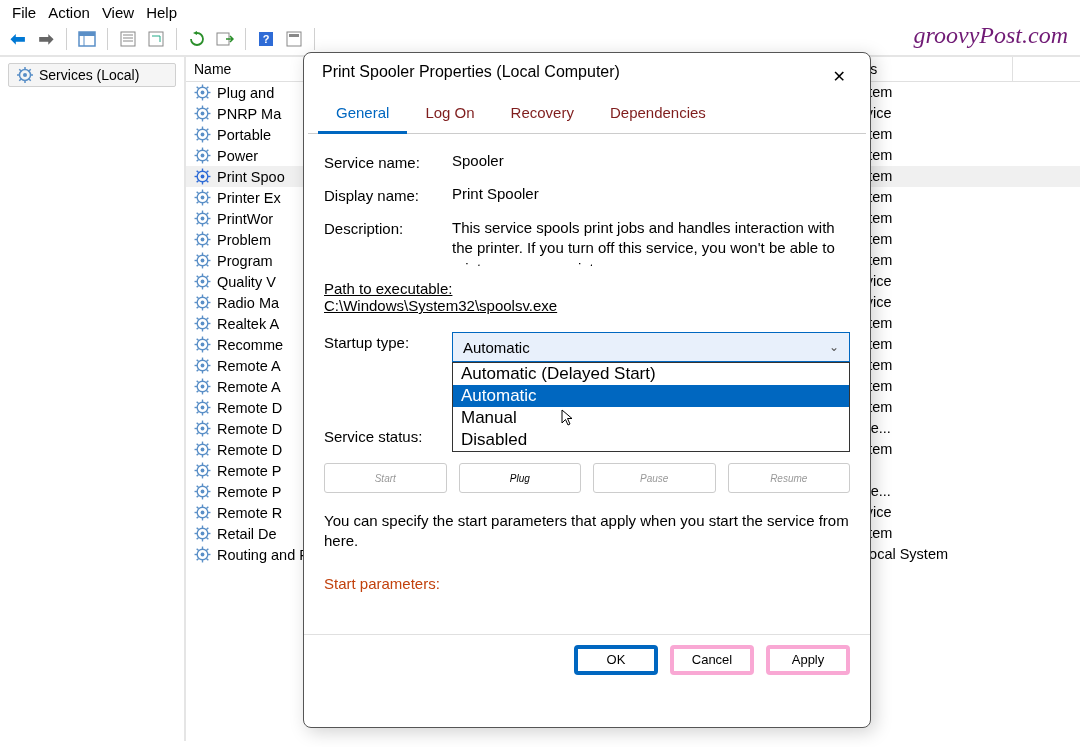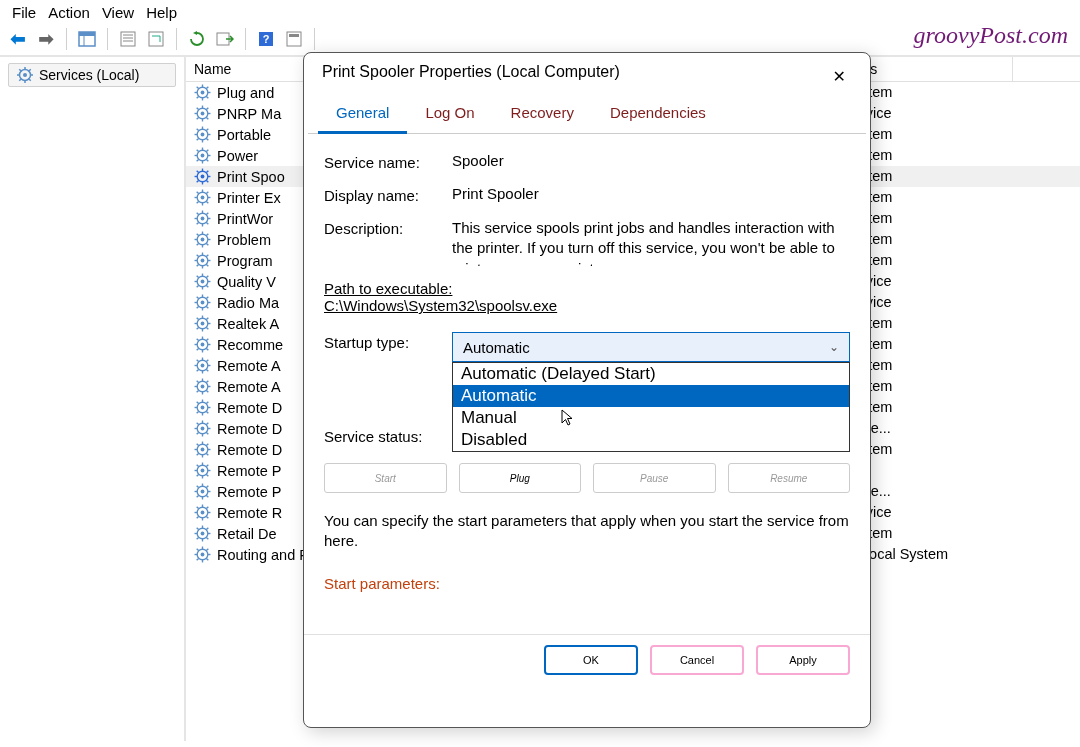--- a/index.html
+++ b/index.html
@@ -55,21 +55,21 @@
   .dd-opt.sel { background:#0067c0; color:#fff;}
   .cursor-arrow { position:absolute; top:46px; left:108px; font-size:16px; pointer-events:none; z-index:30; }
   .svc-btns { display:flex; gap:12px; margin:18px 0;}
   .svc-btn { flex:1; height:30px; border:1px solid #ccc; background:#fff; border-radius:3px; font-size:10px; display:flex; align-items:center; justify-content:center;font-style:italic;}
   .svc-btn.disabled { color:#999;}
   .hint { margin:8px 0 18px 0; line-height:1.35;}
   .sp-row { display:flex; align-items:center; margin-bottom:30px;}
   .sp-row .flabel { width:140px;}
   .sp-input-dis { flex:1; height:26px; color:#aaa;}
   .dlg-footer { display:flex; justify-content:flex-end; gap:12px; padding:10px 20px 14px 0; border-top:1px solid #e0e0e0;}
-  .dlg-btn { width:94px; height:30px; border:2px solid #f9a8d4; border-radius:4px; background:#fff; font-size:11px; display:flex; align-items:center; justify-content:center;}
+  .dlg-btn { width:84px; height:30px; border:4px solid #f9a8d4; border-radius:4px; background:#fff; font-size:13px; display:flex; align-items:center; justify-content:center;}
   .dlg-btn.primary { border-color:#0067c0; background:#fff;}
   .watermark { position:absolute; top:22px; right:12px; font-family: Georgia, 'Times New Roman', serif; font-style:italic; font-size:24px; color:#701a75; z-index:50;}
 </style>
 </head>
 <body>
 
 <div class="watermark">groovyPost.com</div>
 
 <div class="menubar">
   <span>File</span>

